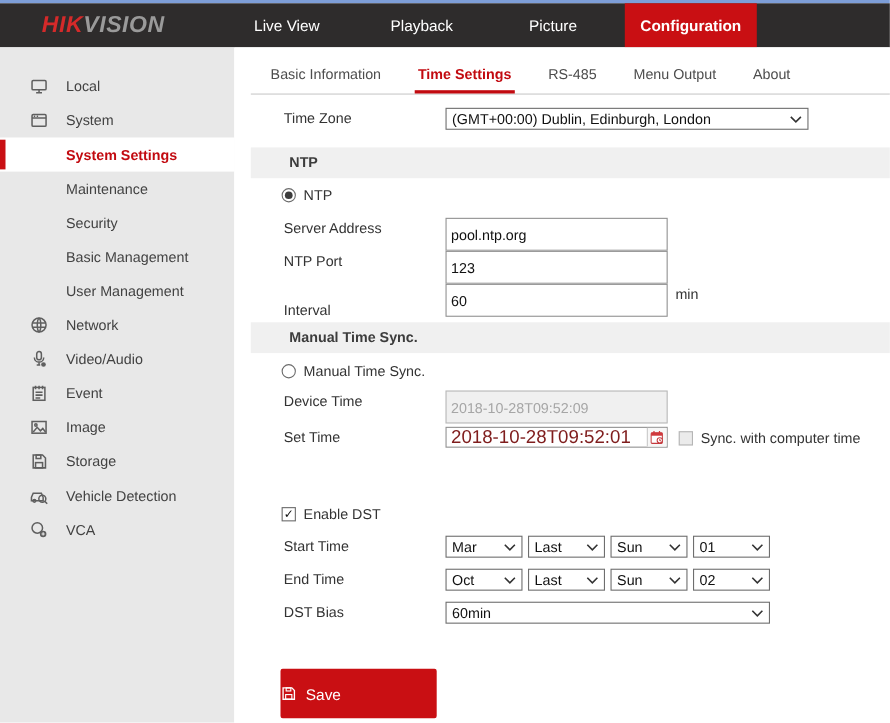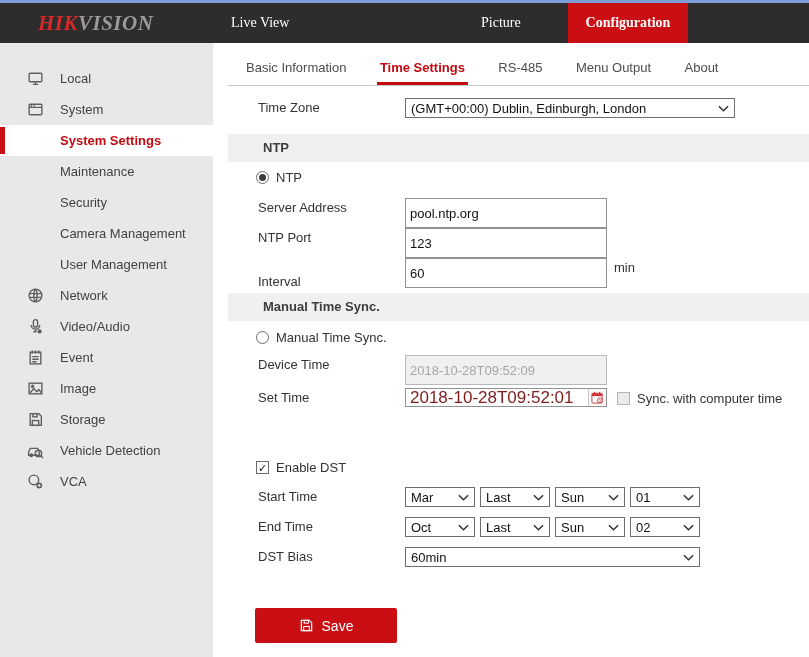--- a/index.html
+++ b/index.html
@@ -4,21 +4,21 @@
 <style>
   * { margin:0; padding:0; box-sizing:border-box; }
   html,body { width:809px; height:657px; }
   body {
     font-family:"Liberation Sans", sans-serif;
     position:relative; overflow:hidden; background:#fff;
     -webkit-font-smoothing:antialiased;
   }
   
   #top-border { position:absolute; left:0; top:0; width:809px; height:3px; background:#7d9ed8; }
-  #header { position:absolute; left:0; top:3px; width:809px; height:40px; background:#2e2c2c;font-family:Liberation Serif, serif; }
+  #header { position:absolute; left:0; top:3px; width:809px; height:40px; background:#2e2c2c; }
   #logo { position:absolute; left:38px; top:0; height:40px; line-height:40px;
           font-size:21px; font-weight:bold; font-style:italic; letter-spacing:.5px; }
   #logo .hik { color:#d42a2a; }
   #logo .vision { color:#9a9a9a; }
   .nav-item { position:absolute; top:0; height:40px; line-height:40px; color:#fff;
               font-size:14px; cursor:pointer; }
   #nav-live { left:231px; }
   #nav-playback { left:355px; }
   #nav-picture { left:481px; }
   #nav-config { left:568px; width:120px; background:#c90f13; text-align:center; font-weight:bold; }
@@ -59,32 +59,33 @@
   .checkbox { width:13px; height:13px; border:1px solid #6b6b6b; background:#fff; font-size:11px;
               line-height:12px; text-align:center; color:#111; }
   .checkbox.unchecked { background:#ebebeb; border-color:#b5b5b5; }
   .cb-row { position:absolute; display:flex; align-items:center; cursor:pointer; }
   .cb-label { margin-left:7px; font-size:13px; color:#333; white-space:nowrap; }
   #settime-wrap { position:absolute; left:192px; width:202px; height:19px; border:1px solid #919191;
                   background:#fff; display:flex; align-items:center; }
   #settime-text { flex:1; padding:0 4px; font-size:17px; color:#7f1d1d; white-space:nowrap; overflow:hidden; }
   #settime-cal { flex:none; width:18px; height:17px; border-left:1px solid #c9c9c9; display:flex;
                  align-items:center; justify-content:center; cursor:pointer; background:#f7f7f7; }
-  #save-btn { position:absolute; left:42px; top:565px; width:142px; height:35px; background:#c90f13;
+  #save-btn { position:absolute; left:42px; top:565px; width:142px; height:45px; background:#c90f13;
               border:none; border-radius:2px; color:#fff; font-size:14px; font-family:"Liberation Sans",sans-serif;
-              display:flex; align-items:center; justify-content:center; gap:8px; cursor:pointer; }
+              display:flex; align-items:center; gap:8px; cursor:pointer; }
 </style>
 </head>
 <body>
 
 <div id="top-border"></div>
 
 <div id="header">
   <div id="logo"><span class="hik">HIK</span><span class="vision">VISION</span></div>
   <div class="nav-item" id="nav-live">Live View</div>
+  <div class="nav-item" id="nav-playback">Playback</div>
   <div class="nav-item" id="nav-picture">Picture</div>
   <div class="nav-item" id="nav-config">Configuration</div>
 </div>
 
 <div id="sidebar">
   <div id="side-list">
 
     <div class="side-item">
       <span class="s-icon">
         <svg width="17" height="17" viewBox="0 0 16 16">
@@ -111,21 +112,21 @@
 
     <div class="side-item">
       <span class="s-label">Maintenance</span>
     </div>
 
     <div class="side-item">
       <span class="s-label">Security</span>
     </div>
 
     <div class="side-item">
-      <span class="s-label">Camera Management</span>
+      <span class="s-label">Basic Management</span>
     </div>
 
     <div class="side-item">
       <span class="s-label">User Management</span>
     </div>
 
     <div class="side-item">
       <span class="s-icon">
         <svg width="17" height="17" viewBox="0 0 16 16">
             <circle cx="8" cy="8" r="6"></circle>

